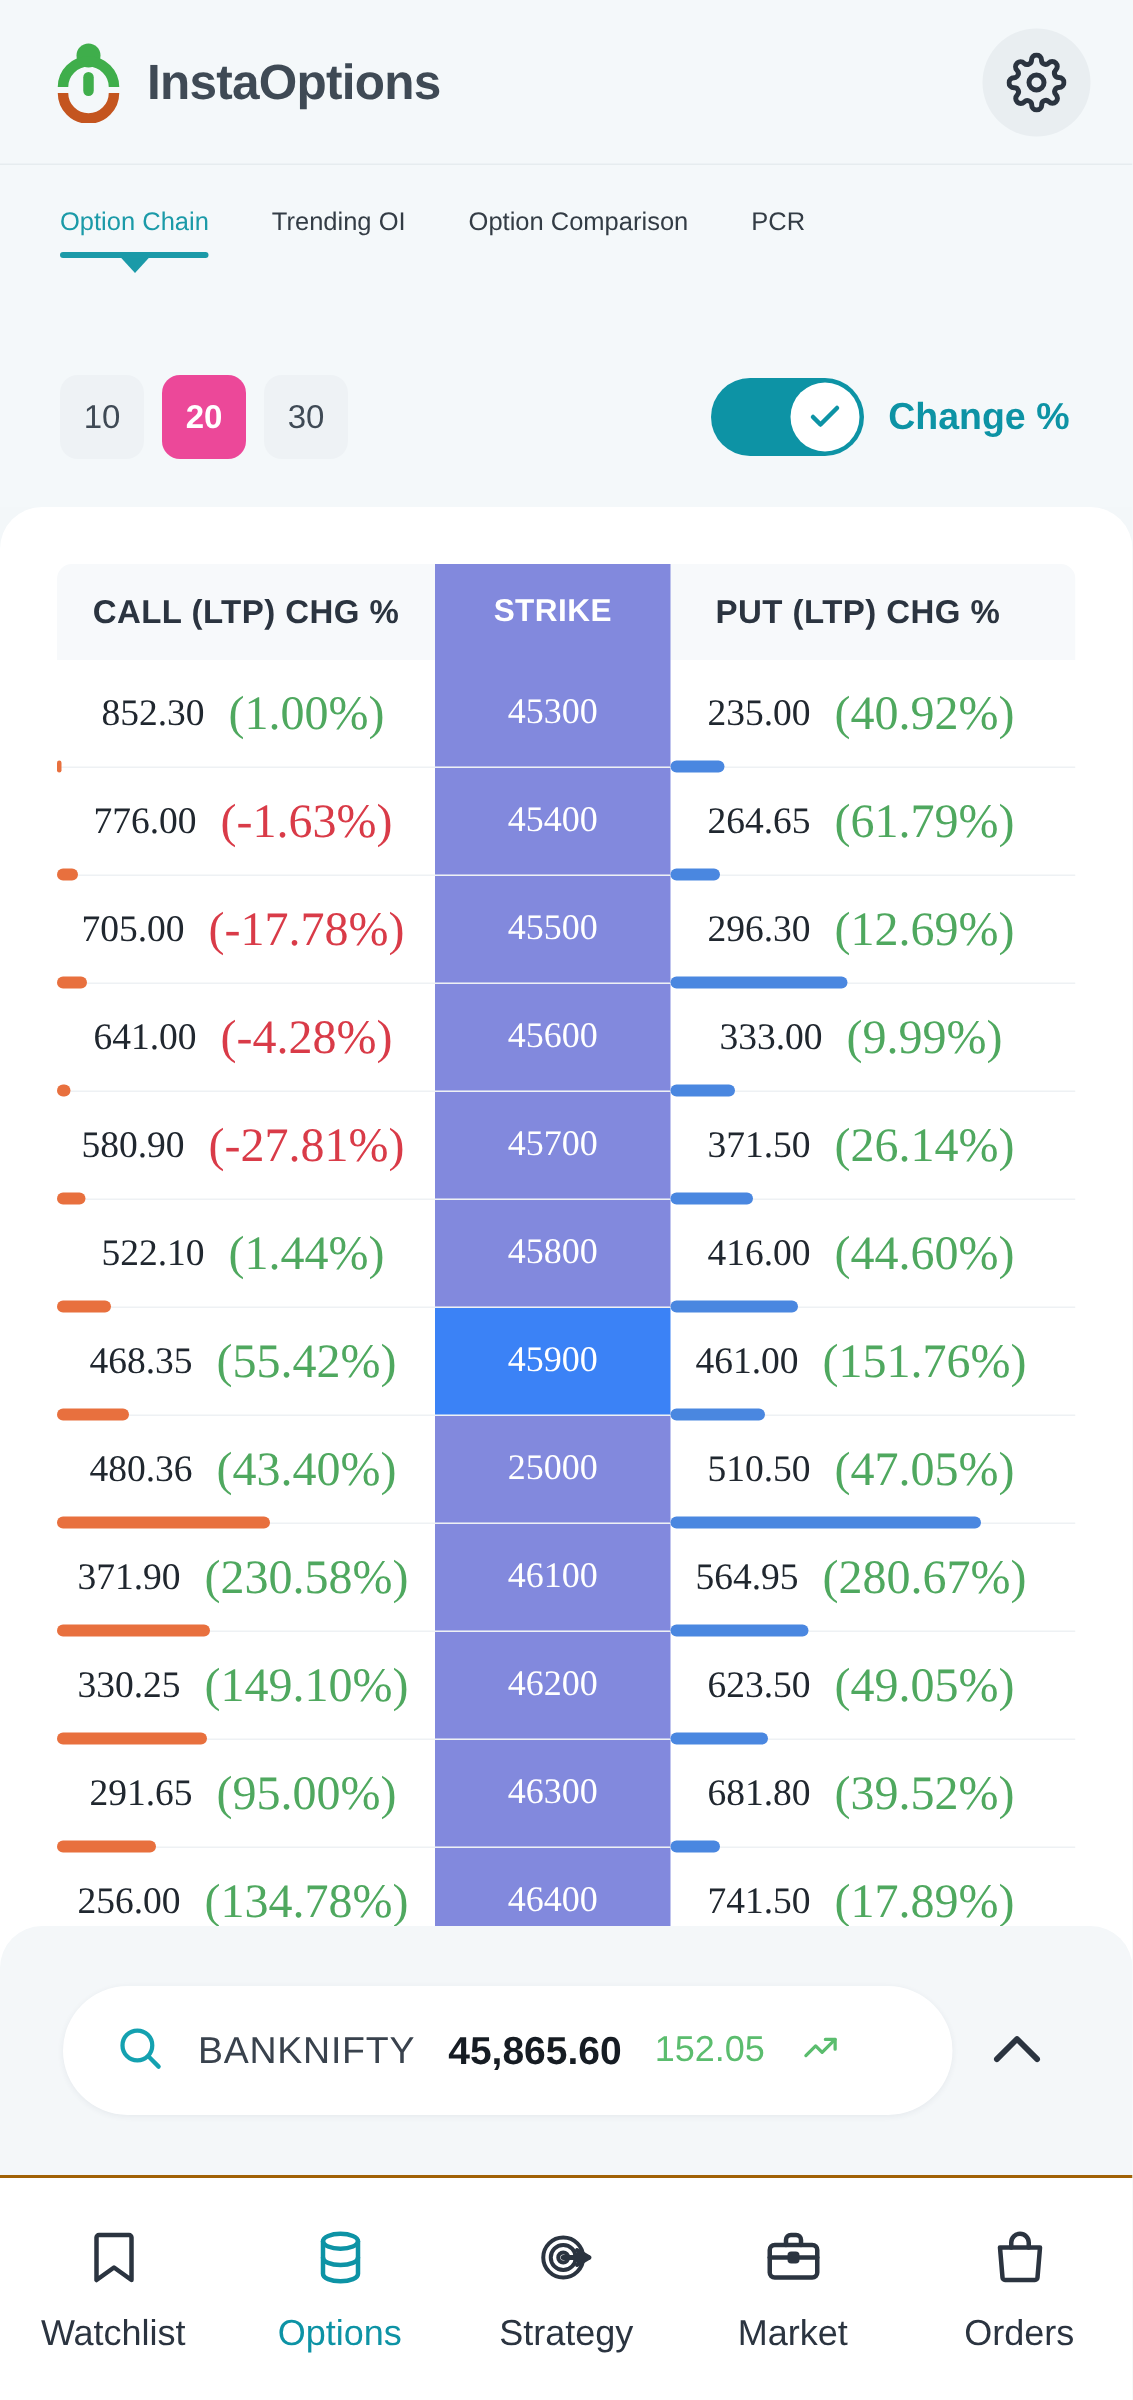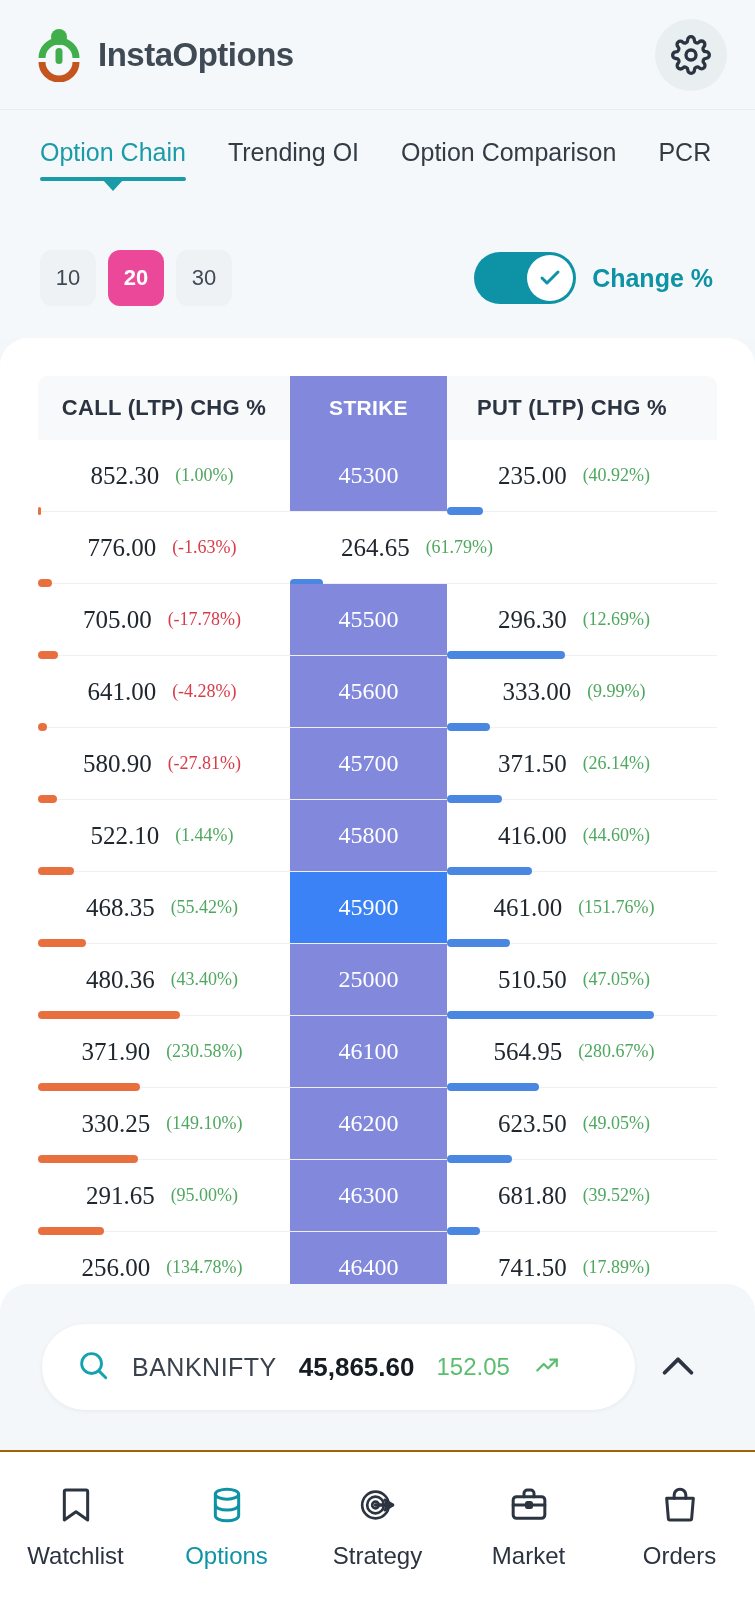--- a/index.html
+++ b/index.html
@@ -43,21 +43,21 @@
     height: 108px;
     background: #f4f8fa;
     display: flex; align-items: flex-start;
     padding: 28px 0 0 40px;
     gap: 42px;
     flex: 0 0 auto;
     overflow: hidden;
     position: relative;
   }
   .tab {
-    font-size: 25px; color: #333c45;
+    font-size: 17px; color: #333c45;
     white-space: nowrap;
     position: relative;
     padding-bottom: 22px;
   }
   .tab.active { color: #1b9aa8; }
   .tab.active .tab-underline {
     position: absolute; left: 0; right: 0; bottom: 8px;
     height: 4px; background: #1b9aa8; border-radius: 2px;
   }
   .tab.active .tab-caret {
@@ -150,21 +150,21 @@
   }
   .c-call { width: 252px; padding-right: 4px; }
   .c-strike {
     width: 157px; background: #8289dd; color: #ffffff;
     font-size: 24px;
     text-align: right;
   }
   .c-strike.atm { background: #3b82f6; }
   .c-put { width: 250px; padding-left: 4px; }
   .ltp { font-size: 25px; color: #20272f; }
-  .chg { font-size: 18px; }
+  .chg { font-size: 32px; }
   .chg.up { color: #4fa85f; }
   .chg.down { color: #d93b48; }
 
   .bar {
     position: absolute;
     bottom: -4px;
     height: 8px;
     border-radius: 4px;
   }
   .bar-call { left: 0; background: #e8703e; }
@@ -298,20 +298,23 @@
               <span class="ltp">235.00</span>
               <span class="chg up">(40.92%)</span>
               <span class="bar bar-put" style="width:36px"></span>
             </div>
           </div>
           <div class="trow">
             <div class="cell c-call">
               <span class="ltp">776.00</span>
               <span class="chg down">(-1.63%)</span>
               <span class="bar bar-call" style="width:14px"></span>
+            </div>
+            <div class="cell c-strike">
+              <span>45400</span>
             </div>
             <div class="cell c-put">
               <span class="ltp">264.65</span>
               <span class="chg up">(61.79%)</span>
               <span class="bar bar-put" style="width:33px"></span>
             </div>
           </div>
           <div class="trow">
             <div class="cell c-call">
               <span class="ltp">705.00</span>

